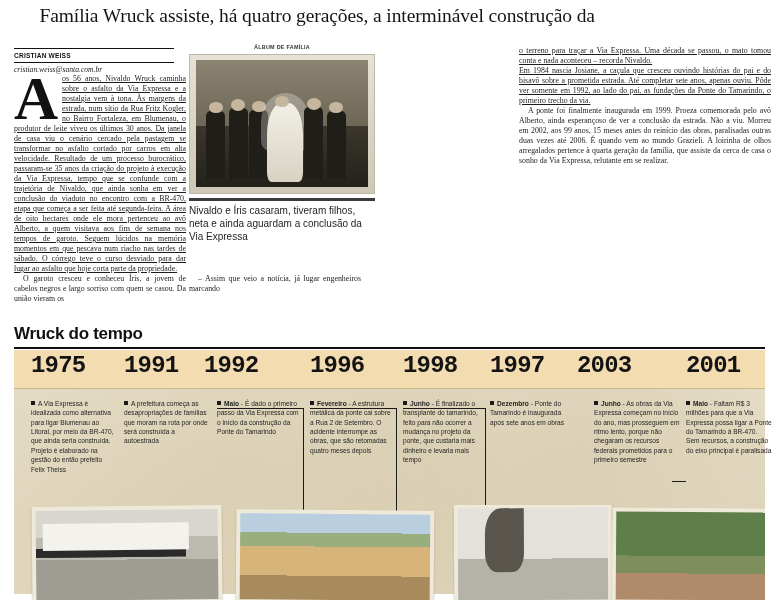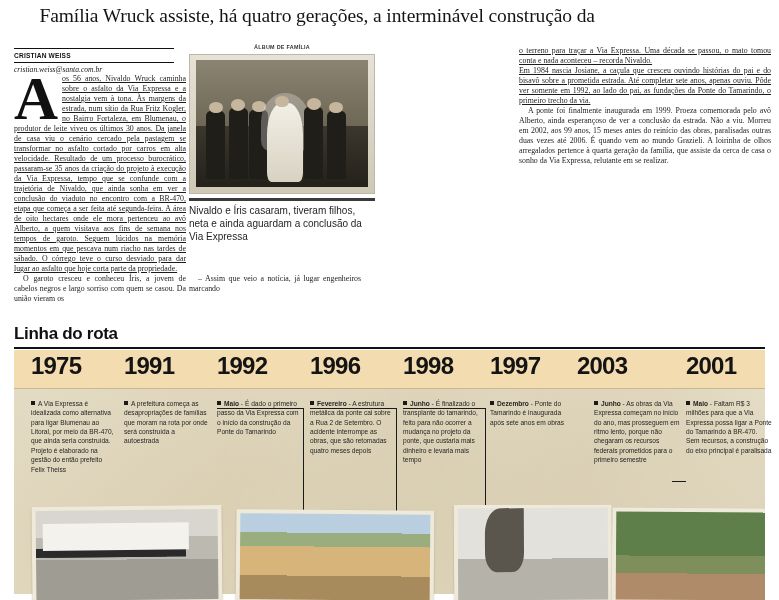--- a/index.html
+++ b/index.html
@@ -139,21 +139,21 @@
       radial-gradient(circle at 12% 30%, rgba(198,182,144,.35) 0 18%, transparent 60%),
       radial-gradient(circle at 62% 18%, rgba(203,190,156,.30) 0 14%, transparent 55%),
       radial-gradient(circle at 88% 65%, rgba(193,176,136,.35) 0 16%, transparent 58%),
       radial-gradient(circle at 35% 78%, rgba(206,193,158,.28) 0 16%, transparent 55%),
       linear-gradient(#f3eedf,#ece5d1);
   }
 
   .years{position:absolute;left:14px;top:350px;width:751px;height:38px;}
   .year{
     position:absolute;top:2px;
-    font-family:Liberation Sans, sans-serif;
+    font-family:Liberation Mono, monospace;
     font-size:24px;font-weight:700;color:#141414;letter-spacing:-0.8px;
   }
 
   .entries{position:absolute;left:14px;top:389px;width:751px;height:205px;}
   .entry{
     position:absolute;top:10px;width:86px;
     font-family:"Liberation Sans", sans-serif;
     font-size:6.6px;line-height:1.42;color:#1f1f1f;
   }
   .entry .bullet{
@@ -237,33 +237,33 @@
     <p>– Assim que veio a notícia, já lugar engenheiros marcando</p>
   </div>
 
   <div class="col" id="col3">
     <p class="first">o terreno para traçar a Via Expressa. Uma década se passou, o mato tomou conta e nada aconteceu – recorda Nivaldo.</p>
     <p class="first">Em 1984 nascia Josiane, a caçula que cresceu ouvindo histórias do pai e do bisavô sobre a prometida estrada. Até completar sete anos, apenas ouviu. Pôde ver somente em 1992, ao lado do pai, as fundações da Ponte do Tamarindo, o primeiro trecho da via.</p>
     <p>A ponte foi finalmente inaugurada em 1999. Proeza comemorada pelo avô Alberto, ainda esperançoso de ver a conclusão da estrada. Não a viu. Morreu em 2002, aos 99 anos, 15 meses antes do reinício das obras, paralisadas outras duas vezes até 2006. É quando vem ao mundo Grazieli. A loirinha de olhos arregalados pertence à quarta geração da família, que assiste da cerca de casa o sonho da Via Expressa, relutante em se realizar.</p>
   </div>
 </div>
 
-<div class="tl-title">Linha do rota</div>
+<div class="tl-title">Wruck do tempo</div>
 <div class="tl-rule"></div>
 <div class="tl-band"></div>
 <div class="tl-bandline"></div>
 
 <div class="tl-body">
   <div class="paper-tex"></div>
 </div>
 
 <div class="years">
   <div class="year" style="left:17px;">1975</div>
   <div class="year" style="left:110px;">1991</div>
-  <div class="year" style="left:203px;">1992</div>
+  <div class="year" style="left:190px;">1992</div>
   <div class="year" style="left:296px;">1996</div>
   <div class="year" style="left:389px;">1998</div>
   <div class="year" style="left:476px;">1997</div>
   <div class="year" style="left:563px;">2003</div>
   <div class="year" style="left:672px;">2001</div>
 </div>
 
 <div class="entries">
 
   <div class="entry" style="left:17px;">

